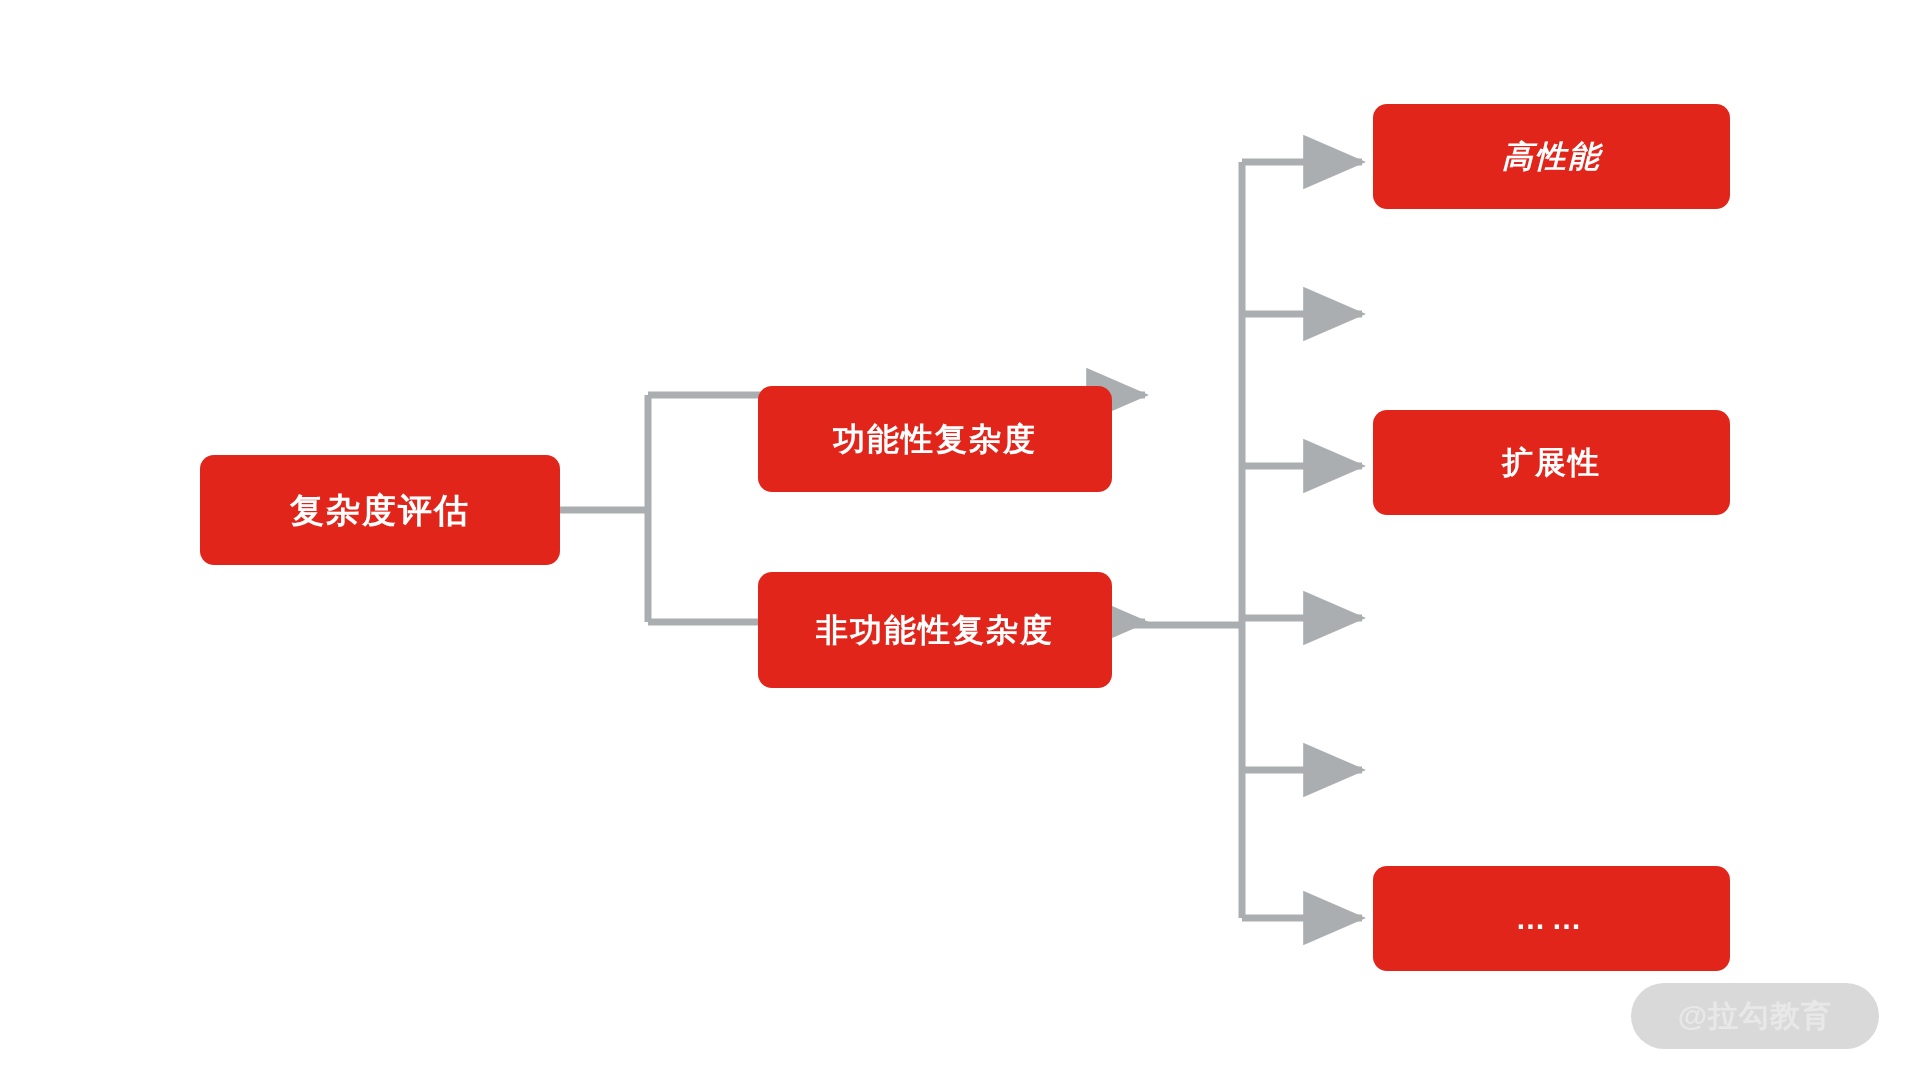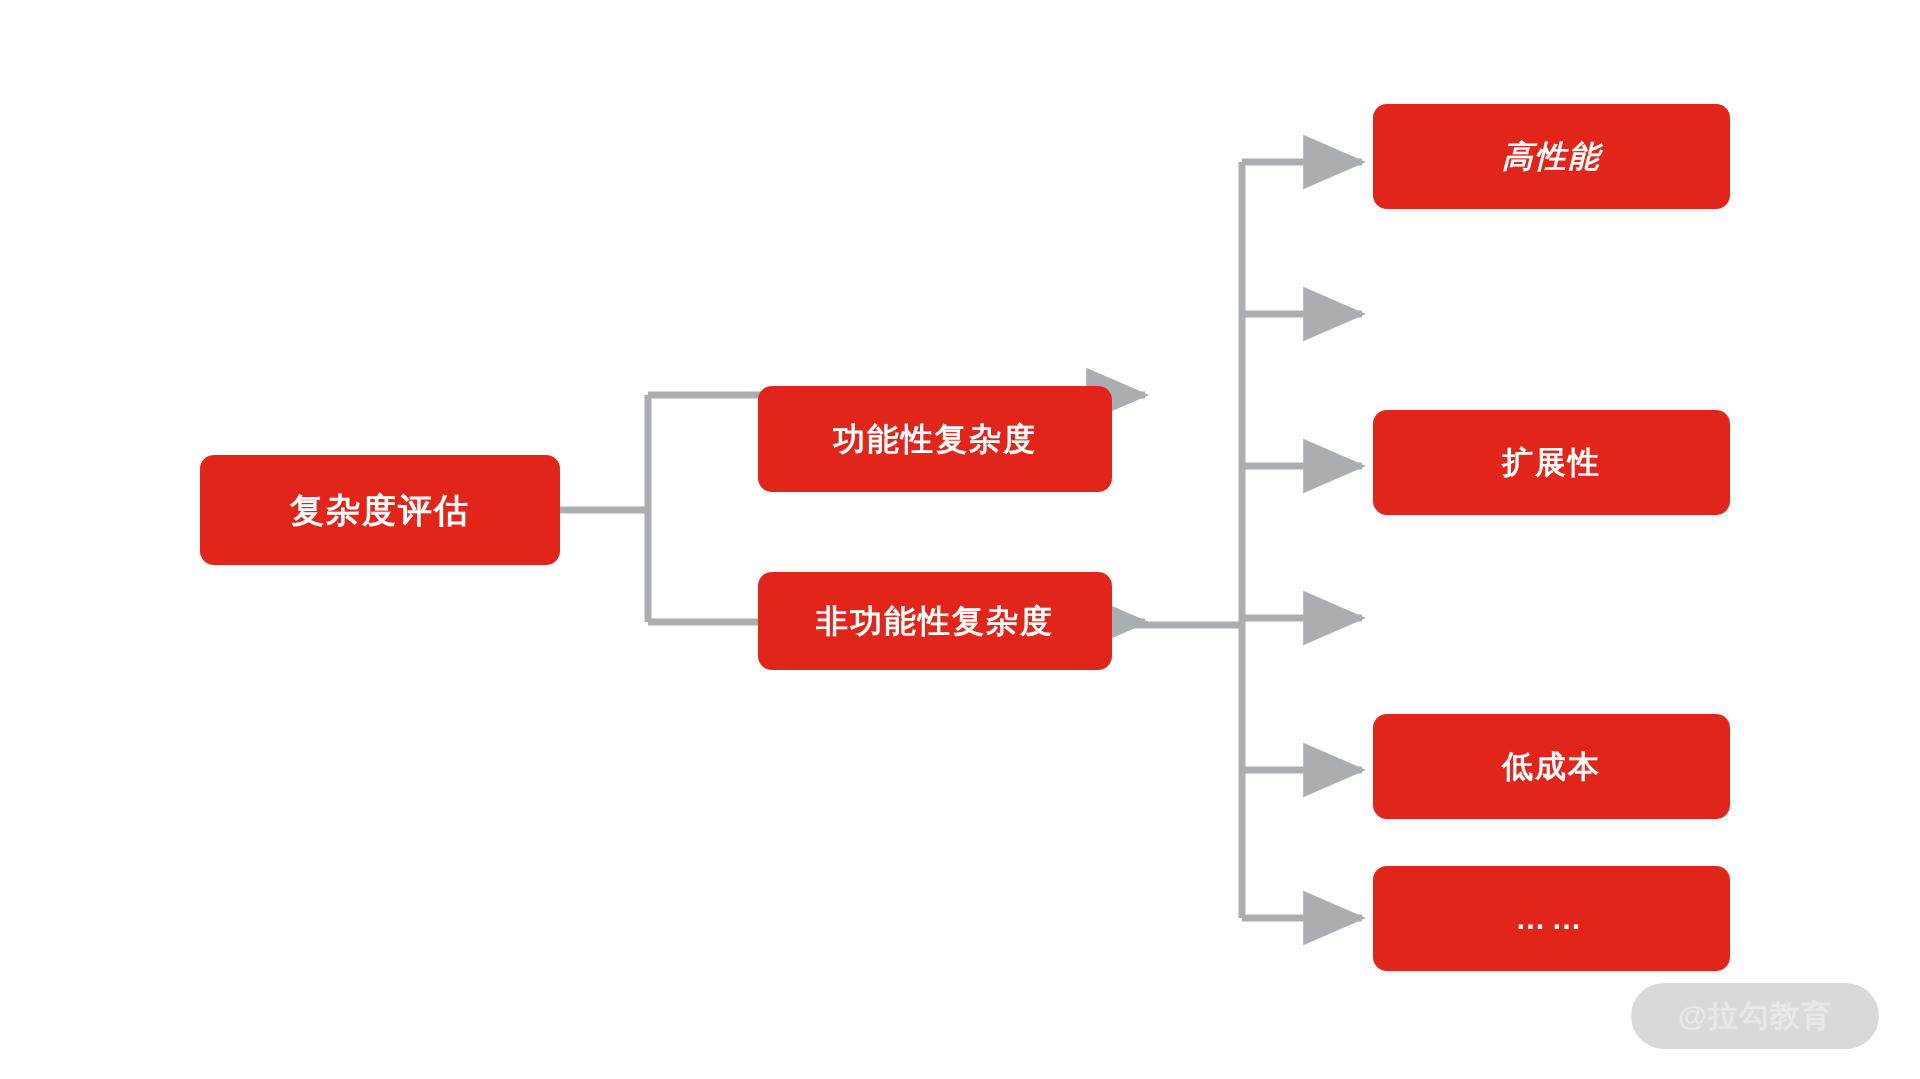--- a/index.html
+++ b/index.html
@@ -53,21 +53,21 @@
     top: 342px;
     width: 354px;
     height: 106px;
     font-size: 32px;
     margin-top: 44px;
   }
   .node-l2b {
     left: 758px;
     top: 572px;
     width: 354px;
-    height: 98px;
+    height: 116px;
     font-size: 32px;
   }
   .node-leaf {
     left: 1373px;
     width: 357px;
     height: 105px;
     font-size: 31px;
   }
   .leaf-0 { top: 104px; font-style: italic; }
   .leaf-1 { top: 258px; }
@@ -141,21 +141,20 @@
   <div class="node node-l2a">功能性复杂度</div>
 
   <div class="node node-l2b">非功能性复杂度</div>
 
   <div class="node node-leaf leaf-0">高性能</div>
 
 
   <div class="node node-leaf leaf-2">扩展性</div>
 
 
-  <div class="node node-leaf leaf-4">低成本</div>
 
   <div class="node node-leaf leaf-5 dots-label">……</div>
 
   <div id="watermark">
     <span class="wm-text">@拉勾教育</span>
   </div>
 
 </div>
 
 </body></html>

